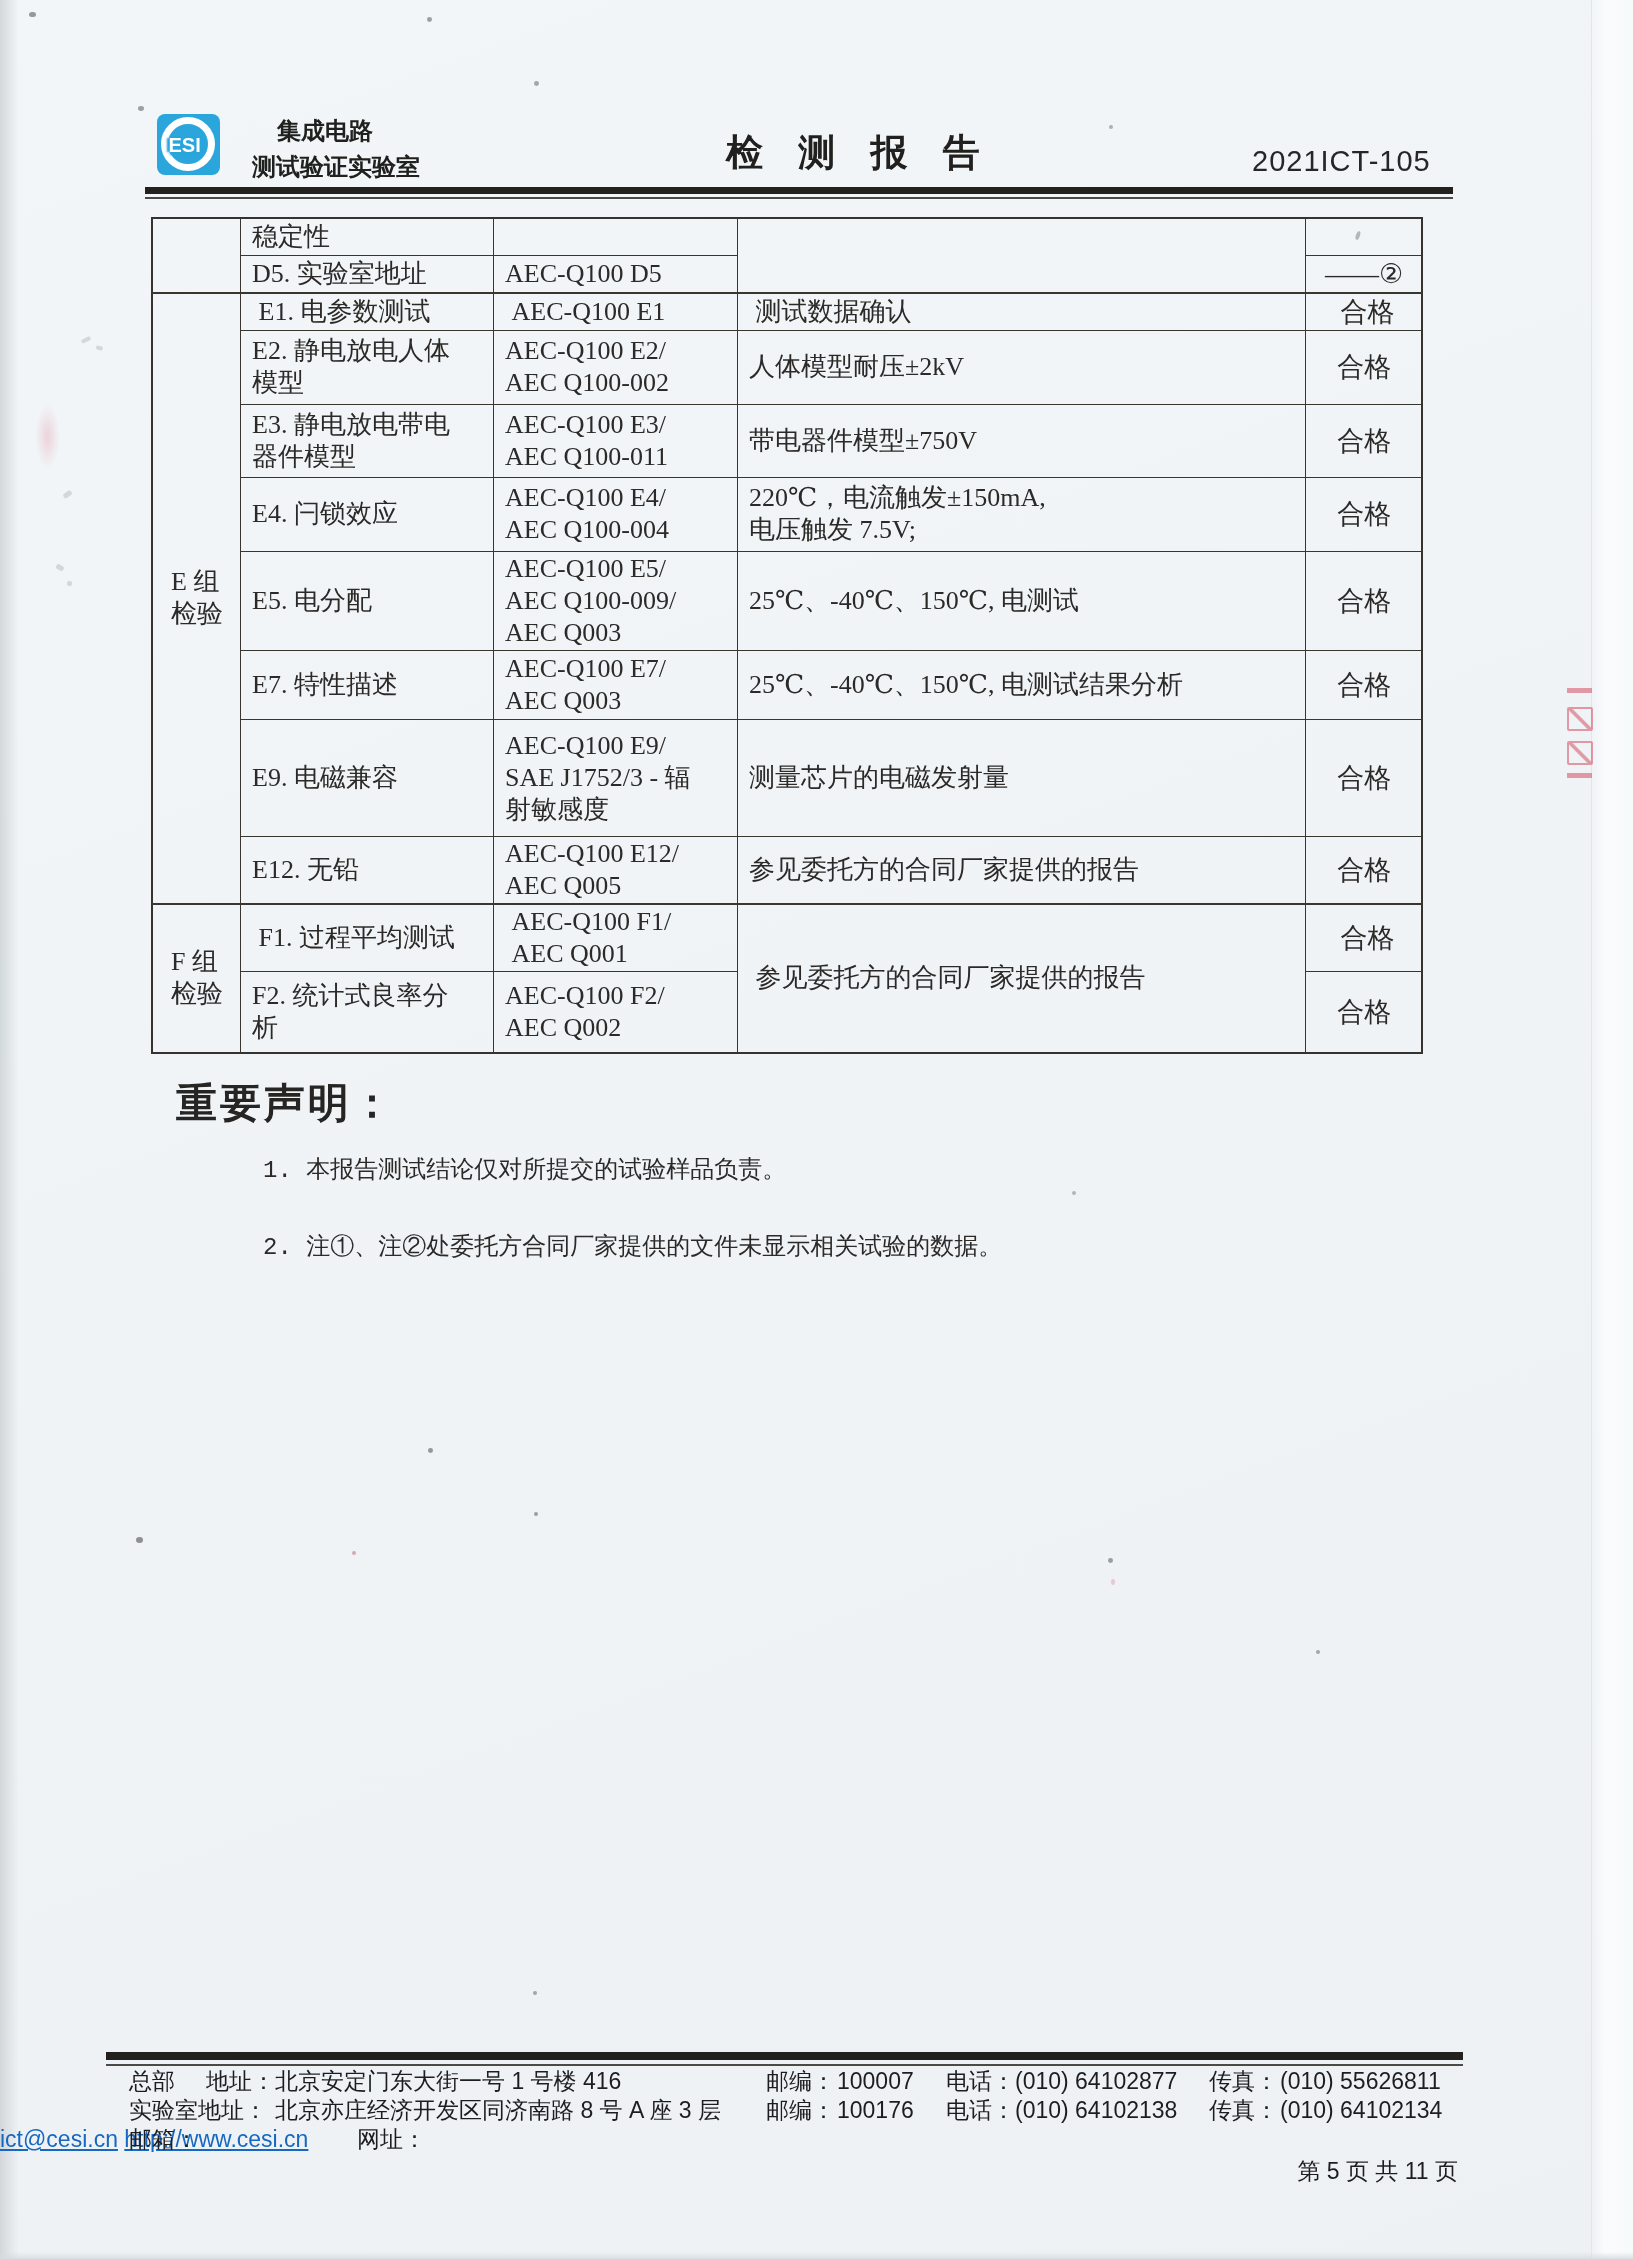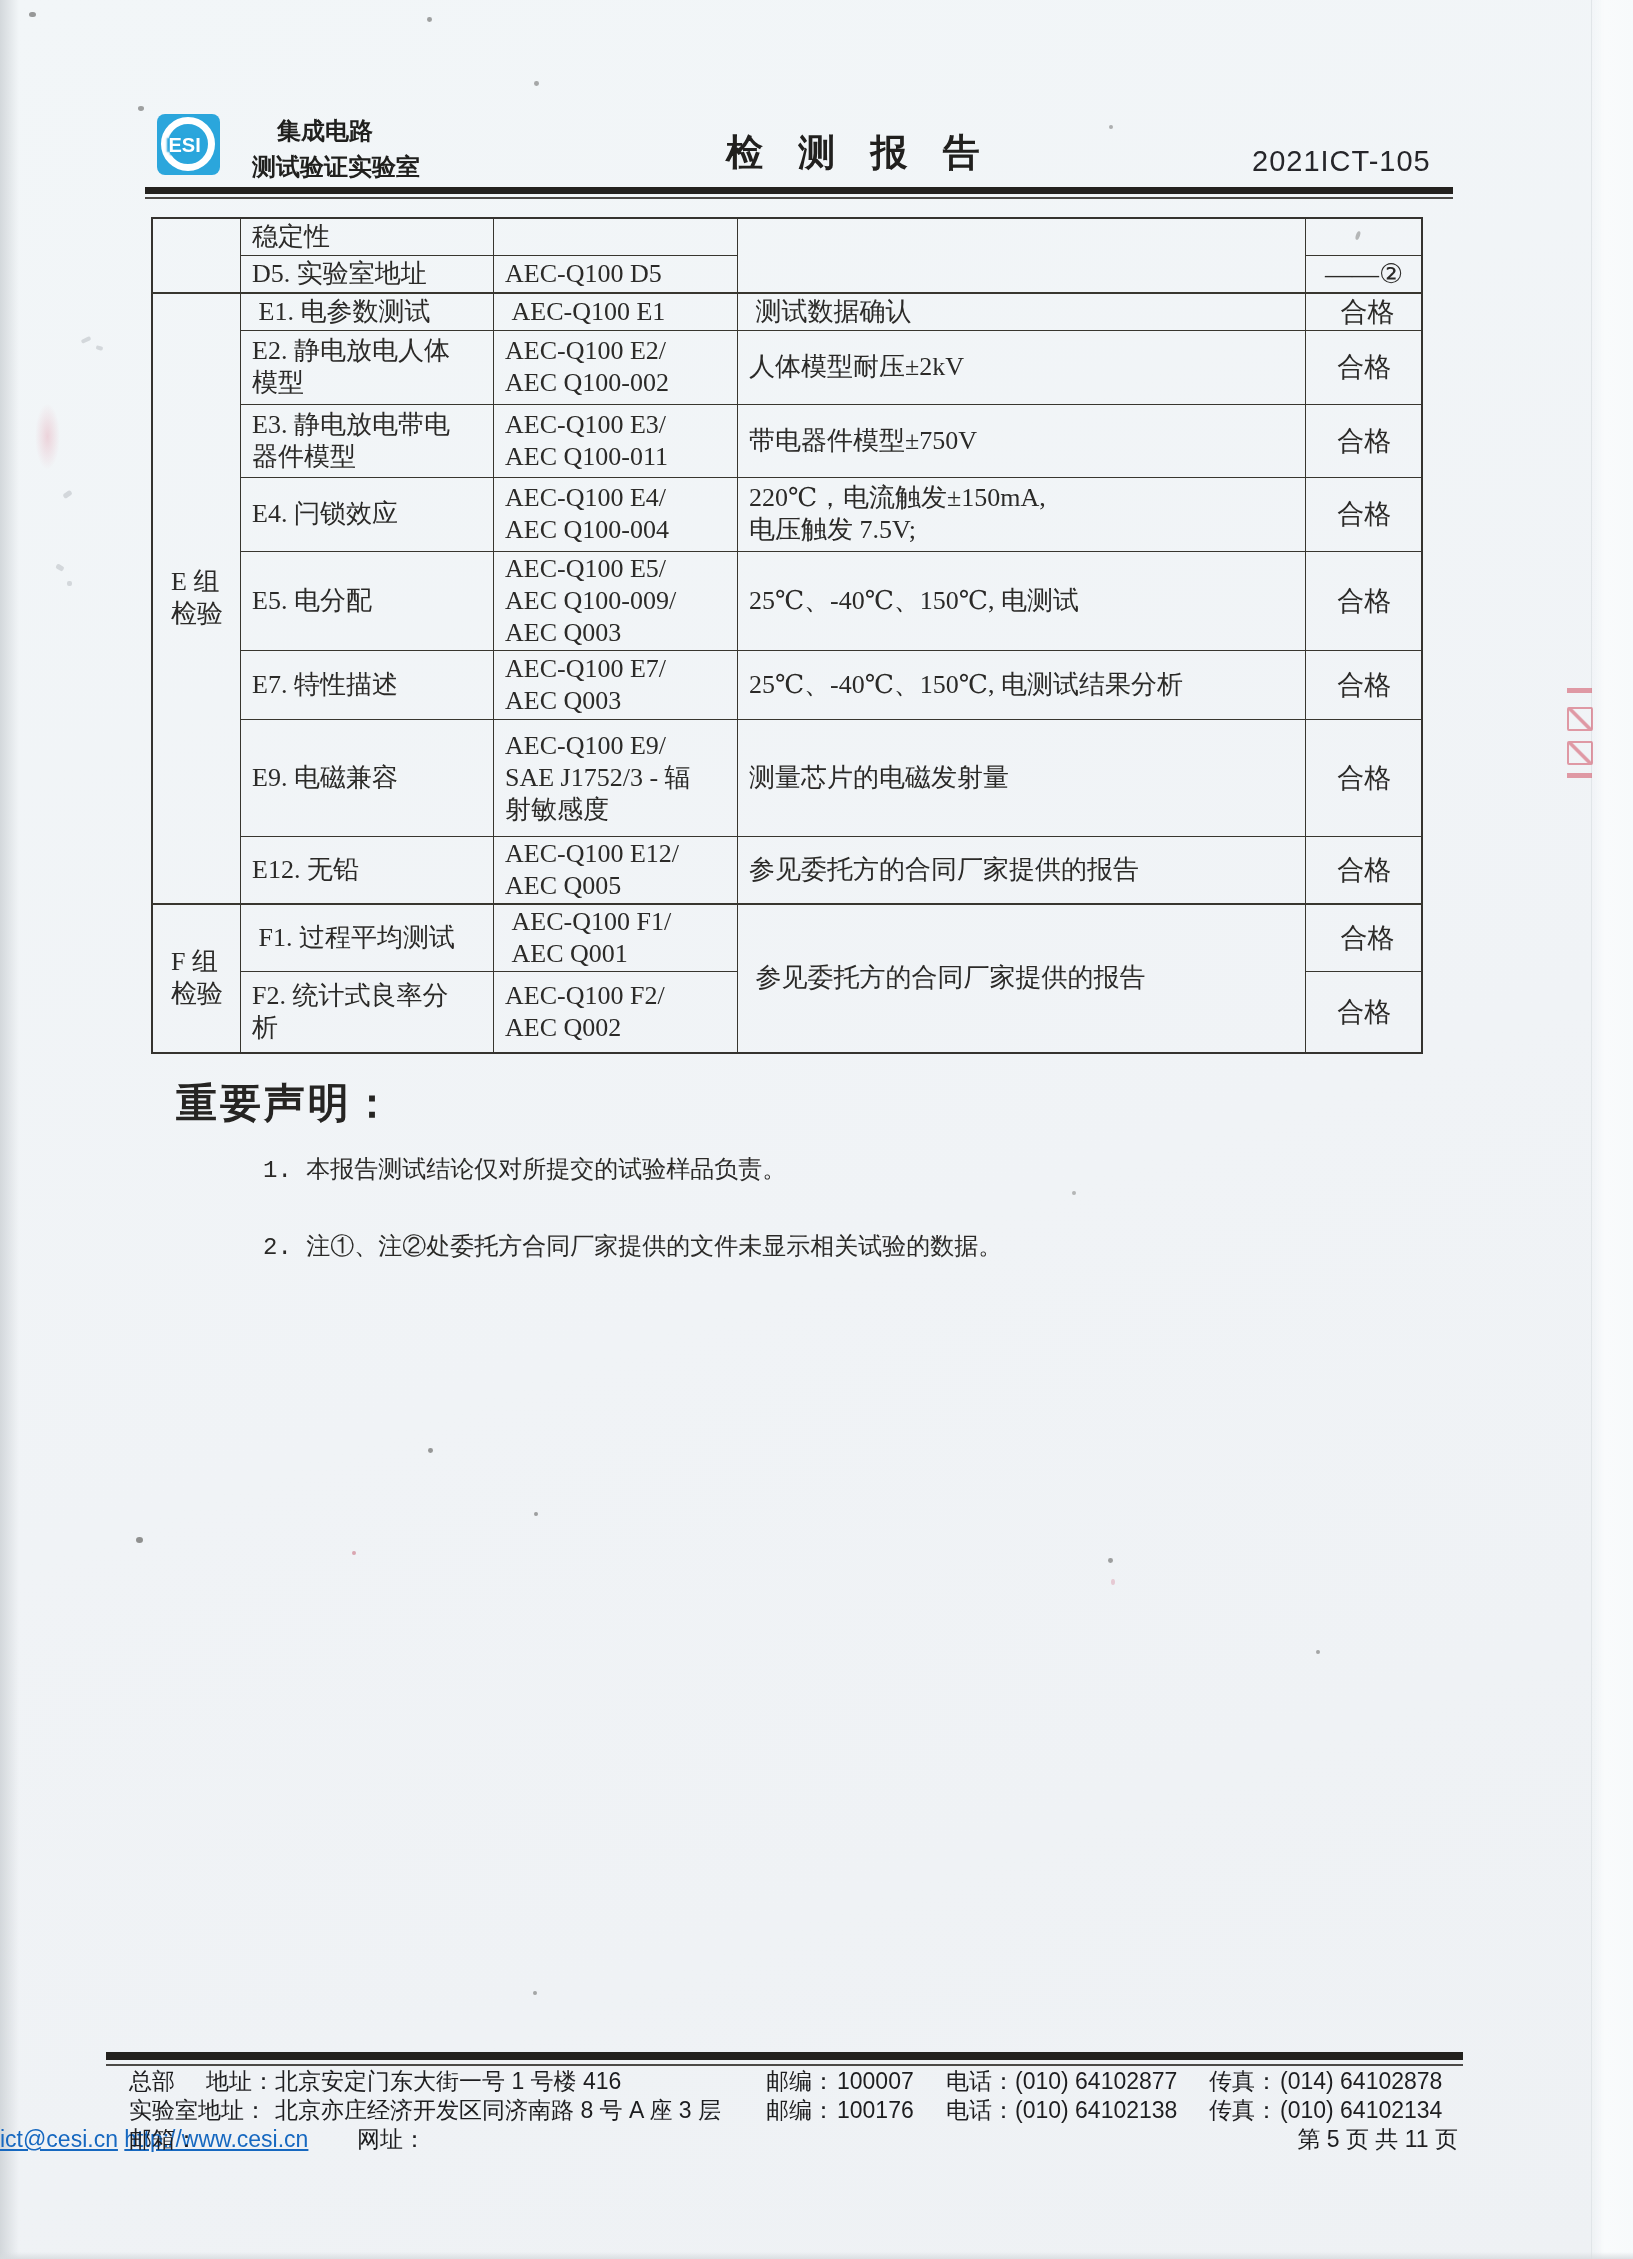--- a/index.html
+++ b/index.html
@@ -69,21 +69,21 @@
     font-size:24px; color:#2b2a28;margin-left:8px; }
   .decl-item-1 { top:1153px; }
   .decl-item-2 { top:1230px; }
 
   
   .f-line { position:absolute; left:0; width:1633px; height:29px;
     font-size:23px; line-height:29px; color:#1d1d1f; }
   .f-line span { position:absolute; white-space:nowrap; }
   .f-l1 { top:2067px; } .f-l2 { top:2096px; } .f-l3 { top:2125px; }
   .f-link { color:#1668c0; text-decoration:underline; cursor:pointer; }
-  .f-page { right:175px; text-align:right; }
+  .f-page { right:175px; text-align:right;margin-top:32px; }
 
   
   .stamp { position:absolute; left:1564px; top:684px; width:31px; height:127px;
     color:#d24f62; opacity:.55; filter:blur(0.7px);
     display:flex; flex-direction:column; align-items:center; }
   .stamp-bar { width:25px; height:4.8px; background:currentColor; margin:3.8px 0 9.6px 0; }
   .stamp-glyph { width:22px; height:20px; border:2.9px solid currentColor; border-radius:1.9px;
     background:linear-gradient(45deg,transparent 42%,currentColor 46%,currentColor 54%,transparent 58%);
     margin:4.8px 0; }
 </style>
@@ -248,21 +248,21 @@
 
   <div class="f-line f-l1">
     <span style="left:129px">总部</span>
     <span style="left:206px">地址：</span>
     <span style="left:275px">北京安定门东大街一号 1 号楼 416</span>
     <span style="left:766px">邮编：</span>
     <span style="left:837px">100007</span>
     <span style="left:946px">电话：</span>
     <span style="left:1015px">(010) 64102877</span>
     <span style="left:1209px">传真：</span>
-    <span style="left:1280px">(014) 64102878</span>
+    <span style="left:1280px">(010) 55626811</span>
   </div>
 
   <div class="f-line f-l2">
     <span style="left:129px">实验室地址：</span>
     <span style="left:275px">北京亦庄经济开发区同济南路 8 号 A 座 3 层</span>
     <span style="left:766px">邮编：</span>
     <span style="left:837px">100176</span>
     <span style="left:946px">电话：</span>
     <span style="left:1015px">(010) 64102138</span>
     <span style="left:1209px">传真：</span>

